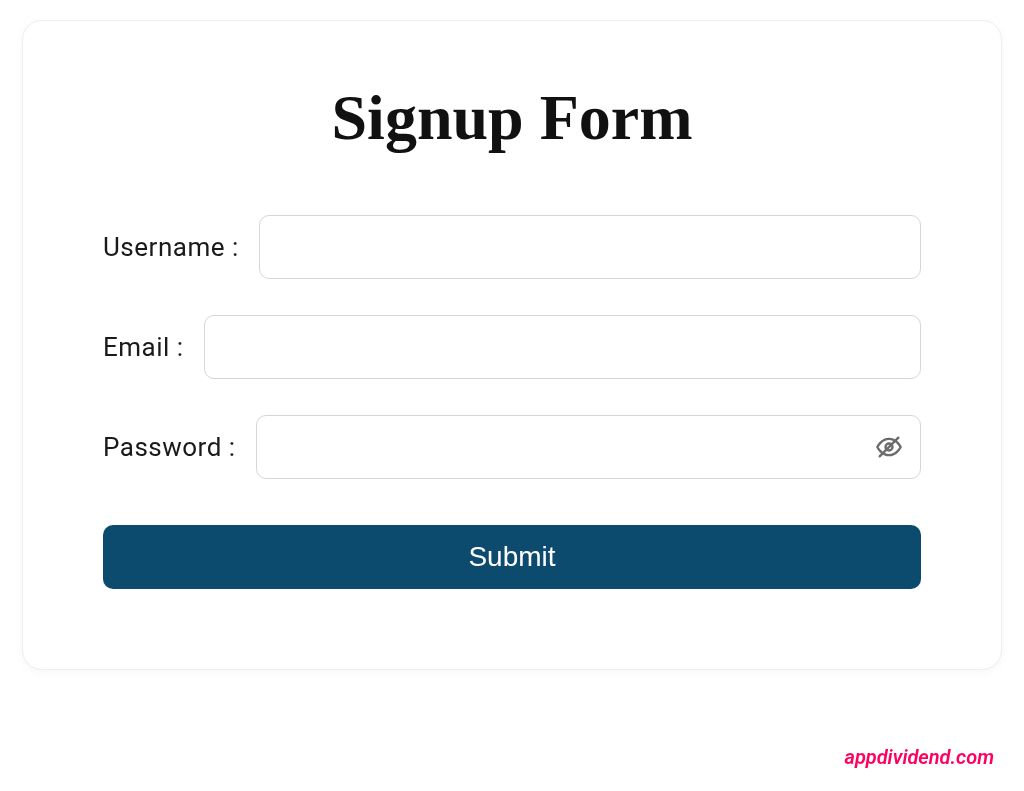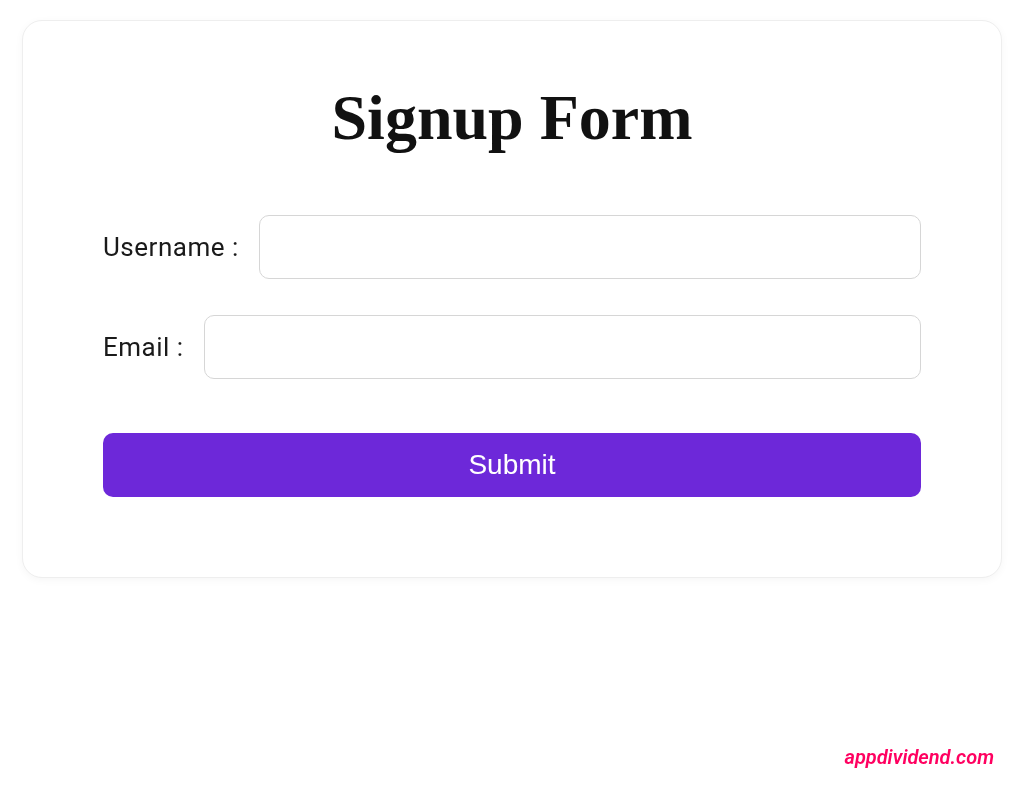--- a/index.html
+++ b/index.html
@@ -68,28 +68,28 @@
       transform: translateY(-50%);
       cursor: pointer;
       color: #6b6b6b;
       display: flex;
       align-items: center;
       justify-content: center;
     }
     .submit-btn {
       width: 100%;
       height: 64px;
-      background: #6d28d9;
+      background: #0c4a6e;
       border: none;
       border-radius: 10px;
       color: #ffffff;
       font-size: 28px;
       font-weight: 500;
       cursor: pointer;
-      margin-top: 18px;
+      margin-top: 10px;
     }
     .watermark {
       position: absolute;
       bottom: 22px;
       right: 30px;
       color: #ff0060;
       font-size: 20px;
       font-weight: 600;
       font-style: italic;
       font-family: -apple-system, BlinkMacSystemFont, "Segoe UI", Roboto, sans-serif;
@@ -108,17 +108,30 @@
     </div>
   </div>
 
   <div class="form-row">
     <label class="form-label">Email :</label>
     <div class="form-input-wrapper">
       <input type="text" class="form-input" value="" style="">
     </div>
   </div>
 
+  <div class="form-row">
+    <label class="form-label">Password :</label>
+    <div class="form-input-wrapper">
+      <input type="password" class="form-input with-icon" value="" style="">
+      <span class="eye-icon">
+        <svg width="28" height="28" viewBox="0 0 24 24" fill="none" stroke="currentColor" stroke-width="2" stroke-linecap="round" stroke-linejoin="round">
+          <path d="M2 12s3.5-7 10-7 10 7 10 7-3.5 7-10 7-10-7-10-7z"></path>
+          <circle cx="12" cy="12" r="3"></circle>
+          <line x1="4" y1="20" x2="20" y2="4"></line>
+        </svg>
+      </span>
+    </div>
+  </div>
 
   <button class="submit-btn">Submit</button>
 </div>
 
 <div class="watermark">appdividend.com</div>
 
 </body></html>

